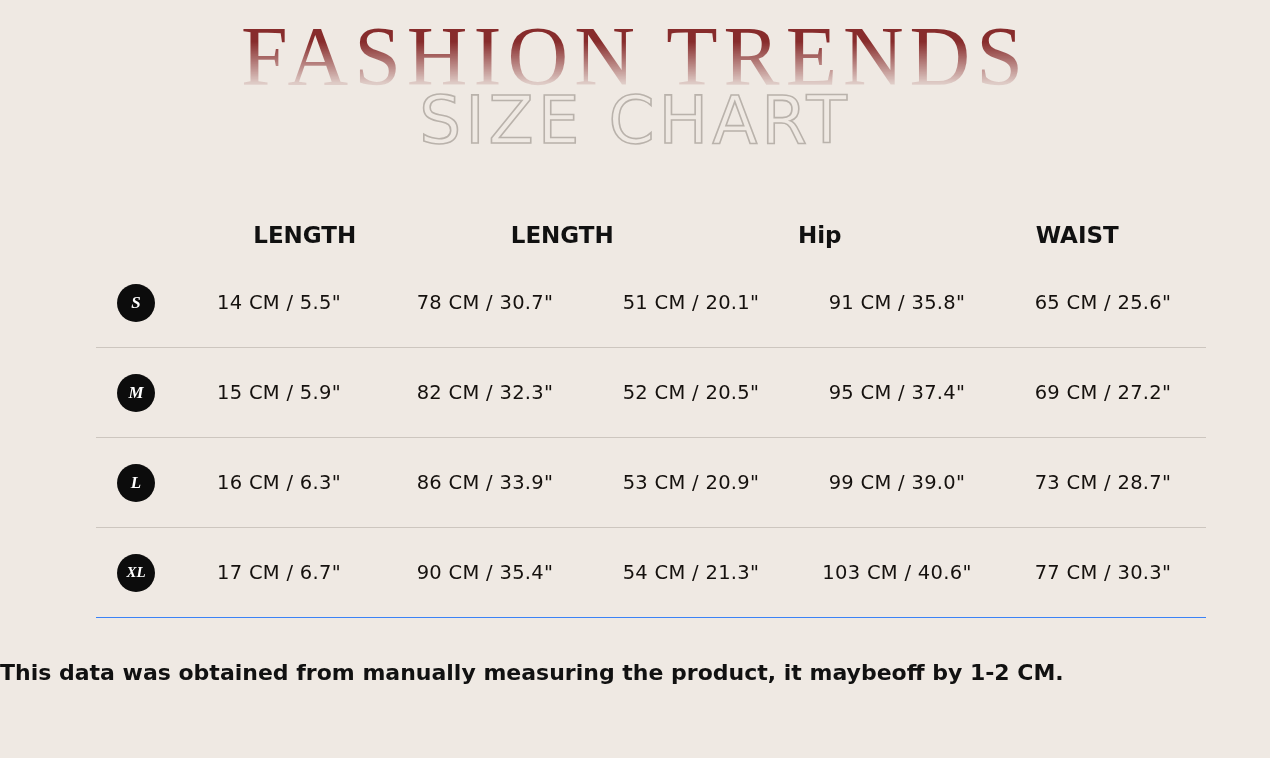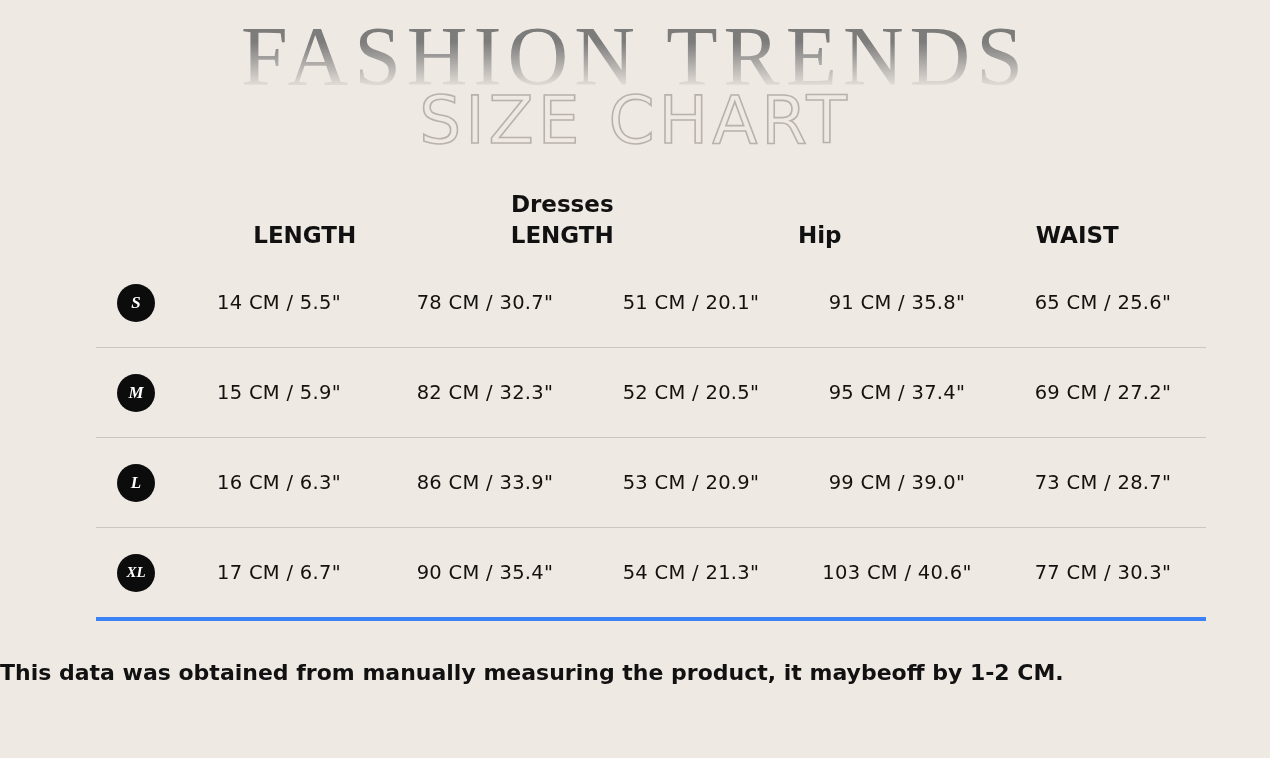--- a/index.html
+++ b/index.html
@@ -26,21 +26,21 @@
   .watermark {
     position: absolute;
     top: 8px;
     left: 0;
     width: 1270px;
     text-align: center;
     font-family: "Liberation Serif", serif;
     font-size: 84px;
     letter-spacing: 6px;
     font-weight: 400;
-    color: #737373;
+    color: #7f1d1d;
     opacity: 0.92;
     white-space: nowrap;
     -webkit-mask-image: linear-gradient(to bottom, rgba(0,0,0,1) 35%, rgba(0,0,0,0.15) 78%, rgba(0,0,0,0) 100%);
     mask-image: linear-gradient(to bottom, rgba(0,0,0,1) 35%, rgba(0,0,0,0.15) 78%, rgba(0,0,0,0) 100%);
     user-select: none;
     pointer-events: none;
   }
 
   
   .title-outline {
@@ -87,21 +87,21 @@
   }
   .head-cell span { display: block; }
 
   .row {
     display: flex;
     align-items: center;
     height: 89px;
     border-top: 1px solid #cdc6bf;
   }
   .row.first { border-top: none; }
-  .row.last-border { border-bottom: 4px solid #3b82f6; }
+  .row.last-border { border-bottom: 1px solid #3b82f6; }
 
   .size-cell {
     flex: 0 0 80px;
     display: flex;
     align-items: center;
     justify-content: center;
   }
   .badge {
     width: 38px;
     height: 38px;
@@ -152,21 +152,20 @@
   <div class="title-outline">SIZE CHART</div>
 
   <div class="table">
 
     <div class="head-row">
       <div class="head-cell size-col"></div>
       <div class="head-cell">
         <span>LENGTH</span>
       </div>
       <div class="head-cell">
-        <span>Dresses</span>
         <span>LENGTH</span>
       </div>
       <div class="head-cell">
         <span>Hip</span>
       </div>
       <div class="head-cell">
         <span>WAIST</span>
       </div>
     </div>
 

